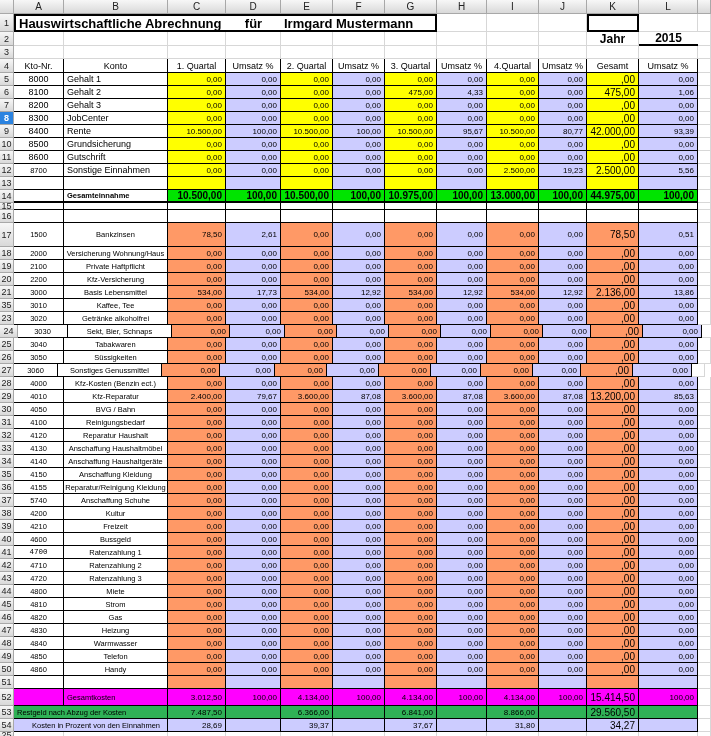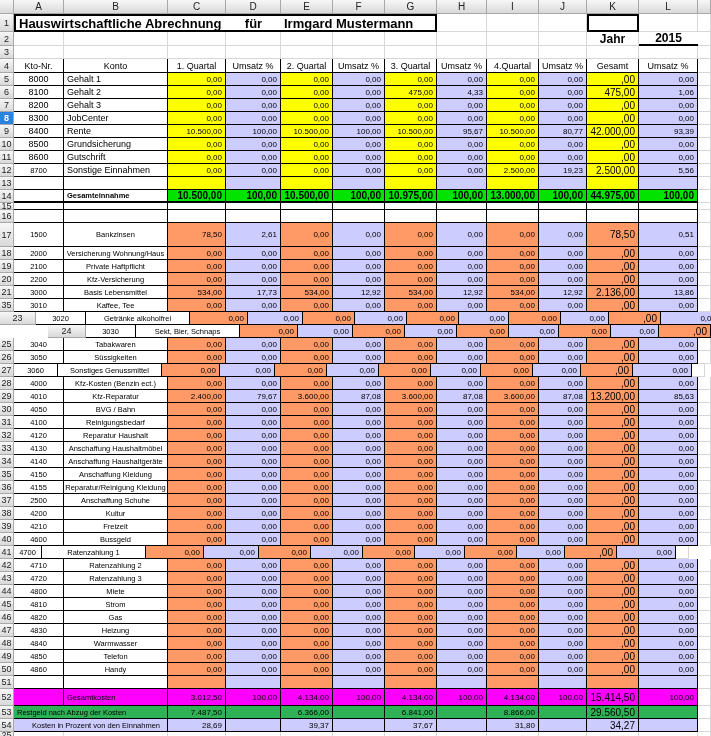--- a/index.html
+++ b/index.html
@@ -406,37 +406,37 @@
         <div class="c bk r lav" style="width: 52px;">0,00</div>
         <div class="c bk r orange" style="width: 52px;">0,00</div>
         <div class="c bk r lav" style="width: 50px;">0,00</div>
         <div class="c bk r orange" style="width: 52px;">0,00</div>
         <div class="c bk r lav" style="width: 48px;">0,00</div>
         <div class="c bk r orange k" style="width: 52px;">,00</div>
         <div class="c bk r lav" style="width: 59px;">0,00</div>
         <div class="c lt" style="width: 13px;"></div>
       </div>
       <div class="row" style="height: 13px;">
-        <div class="c ch rh" style="width: 36px;">23</div>
+        <div class="c ch rh" style="width: 14px;">23</div>
         <div class="c bk ctr s" style="width: 50px;">3020</div>
         <div class="c bk s ctr" style="width: 104px;">Getränke alkoholfrei</div>
         <div class="c bk r orange" style="width: 58px;">0,00</div>
         <div class="c bk r lav" style="width: 55px;">0,00</div>
         <div class="c bk r orange" style="width: 52px;">0,00</div>
         <div class="c bk r lav" style="width: 52px;">0,00</div>
         <div class="c bk r orange" style="width: 52px;">0,00</div>
         <div class="c bk r lav" style="width: 50px;">0,00</div>
         <div class="c bk r orange" style="width: 52px;">0,00</div>
         <div class="c bk r lav" style="width: 48px;">0,00</div>
         <div class="c bk r orange k" style="width: 52px;">,00</div>
         <div class="c bk r lav" style="width: 59px;">0,00</div>
         <div class="c lt" style="width: 13px;"></div>
       </div>
       <div class="row" style="height: 13px;">
-        <div class="c ch rh" style="width: 38px; margin-left: 48px;">24</div>
+        <div class="c ch rh" style="width: 18px;">24</div>
         <div class="c bk ctr s" style="width: 50px;">3030</div>
         <div class="c bk s ctr" style="width: 104px;">Sekt, Bier, Schnaps</div>
         <div class="c bk r orange" style="width: 58px;">0,00</div>
         <div class="c bk r lav" style="width: 55px;">0,00</div>
         <div class="c bk r orange" style="width: 52px;">0,00</div>
         <div class="c bk r lav" style="width: 52px;">0,00</div>
         <div class="c bk r orange" style="width: 52px;">0,00</div>
         <div class="c bk r lav" style="width: 50px;">0,00</div>
         <div class="c bk r orange" style="width: 52px;">0,00</div>
         <div class="c bk r lav" style="width: 48px;">0,00</div>
@@ -631,21 +631,21 @@
         <div class="c bk r orange" style="width: 52px;">0,00</div>
         <div class="c bk r lav" style="width: 50px;">0,00</div>
         <div class="c bk r orange" style="width: 52px;">0,00</div>
         <div class="c bk r lav" style="width: 48px;">0,00</div>
         <div class="c bk r orange k" style="width: 52px;">,00</div>
         <div class="c bk r lav" style="width: 59px;">0,00</div>
         <div class="c lt" style="width: 13px;"></div>
       </div>
       <div class="row" style="height: 13px;">
         <div class="c ch rh" style="width: 14px;">37</div>
-        <div class="c bk ctr s" style="width: 50px;">2500</div>
+        <div class="c bk ctr s" style="width: 50px;">5740</div>
         <div class="c bk s ctr" style="width: 104px;">Anschaffung Schuhe</div>
         <div class="c bk r orange" style="width: 58px;">0,00</div>
         <div class="c bk r lav" style="width: 55px;">0,00</div>
         <div class="c bk r orange" style="width: 52px;">0,00</div>
         <div class="c bk r lav" style="width: 52px;">0,00</div>
         <div class="c bk r orange" style="width: 52px;">0,00</div>
         <div class="c bk r lav" style="width: 50px;">0,00</div>
         <div class="c bk r orange" style="width: 52px;">0,00</div>
         <div class="c bk r lav" style="width: 48px;">0,00</div>
         <div class="c bk r orange k" style="width: 52px;">,00</div>
@@ -695,21 +695,21 @@
         <div class="c bk r orange" style="width: 52px;">0,00</div>
         <div class="c bk r lav" style="width: 50px;">0,00</div>
         <div class="c bk r orange" style="width: 52px;">0,00</div>
         <div class="c bk r lav" style="width: 48px;">0,00</div>
         <div class="c bk r orange k" style="width: 52px;">,00</div>
         <div class="c bk r lav" style="width: 59px;">0,00</div>
         <div class="c lt" style="width: 13px;"></div>
       </div>
       <div class="row" style="height: 13px;">
         <div class="c ch rh" style="width: 14px;">41</div>
-        <div class="c bk ctr s" style="width: 28px;">4700</div>
+        <div class="c bk ctr s" style="width: 50px; font-family: Liberation Mono, monospace;">4700</div>
         <div class="c bk s ctr" style="width: 104px;">Ratenzahlung 1</div>
         <div class="c bk r orange" style="width: 58px;">0,00</div>
         <div class="c bk r lav" style="width: 55px;">0,00</div>
         <div class="c bk r orange" style="width: 52px;">0,00</div>
         <div class="c bk r lav" style="width: 52px;">0,00</div>
         <div class="c bk r orange" style="width: 52px;">0,00</div>
         <div class="c bk r lav" style="width: 50px;">0,00</div>
         <div class="c bk r orange" style="width: 52px;">0,00</div>
         <div class="c bk r lav" style="width: 48px;">0,00</div>
         <div class="c bk r orange k" style="width: 52px;">,00</div>

